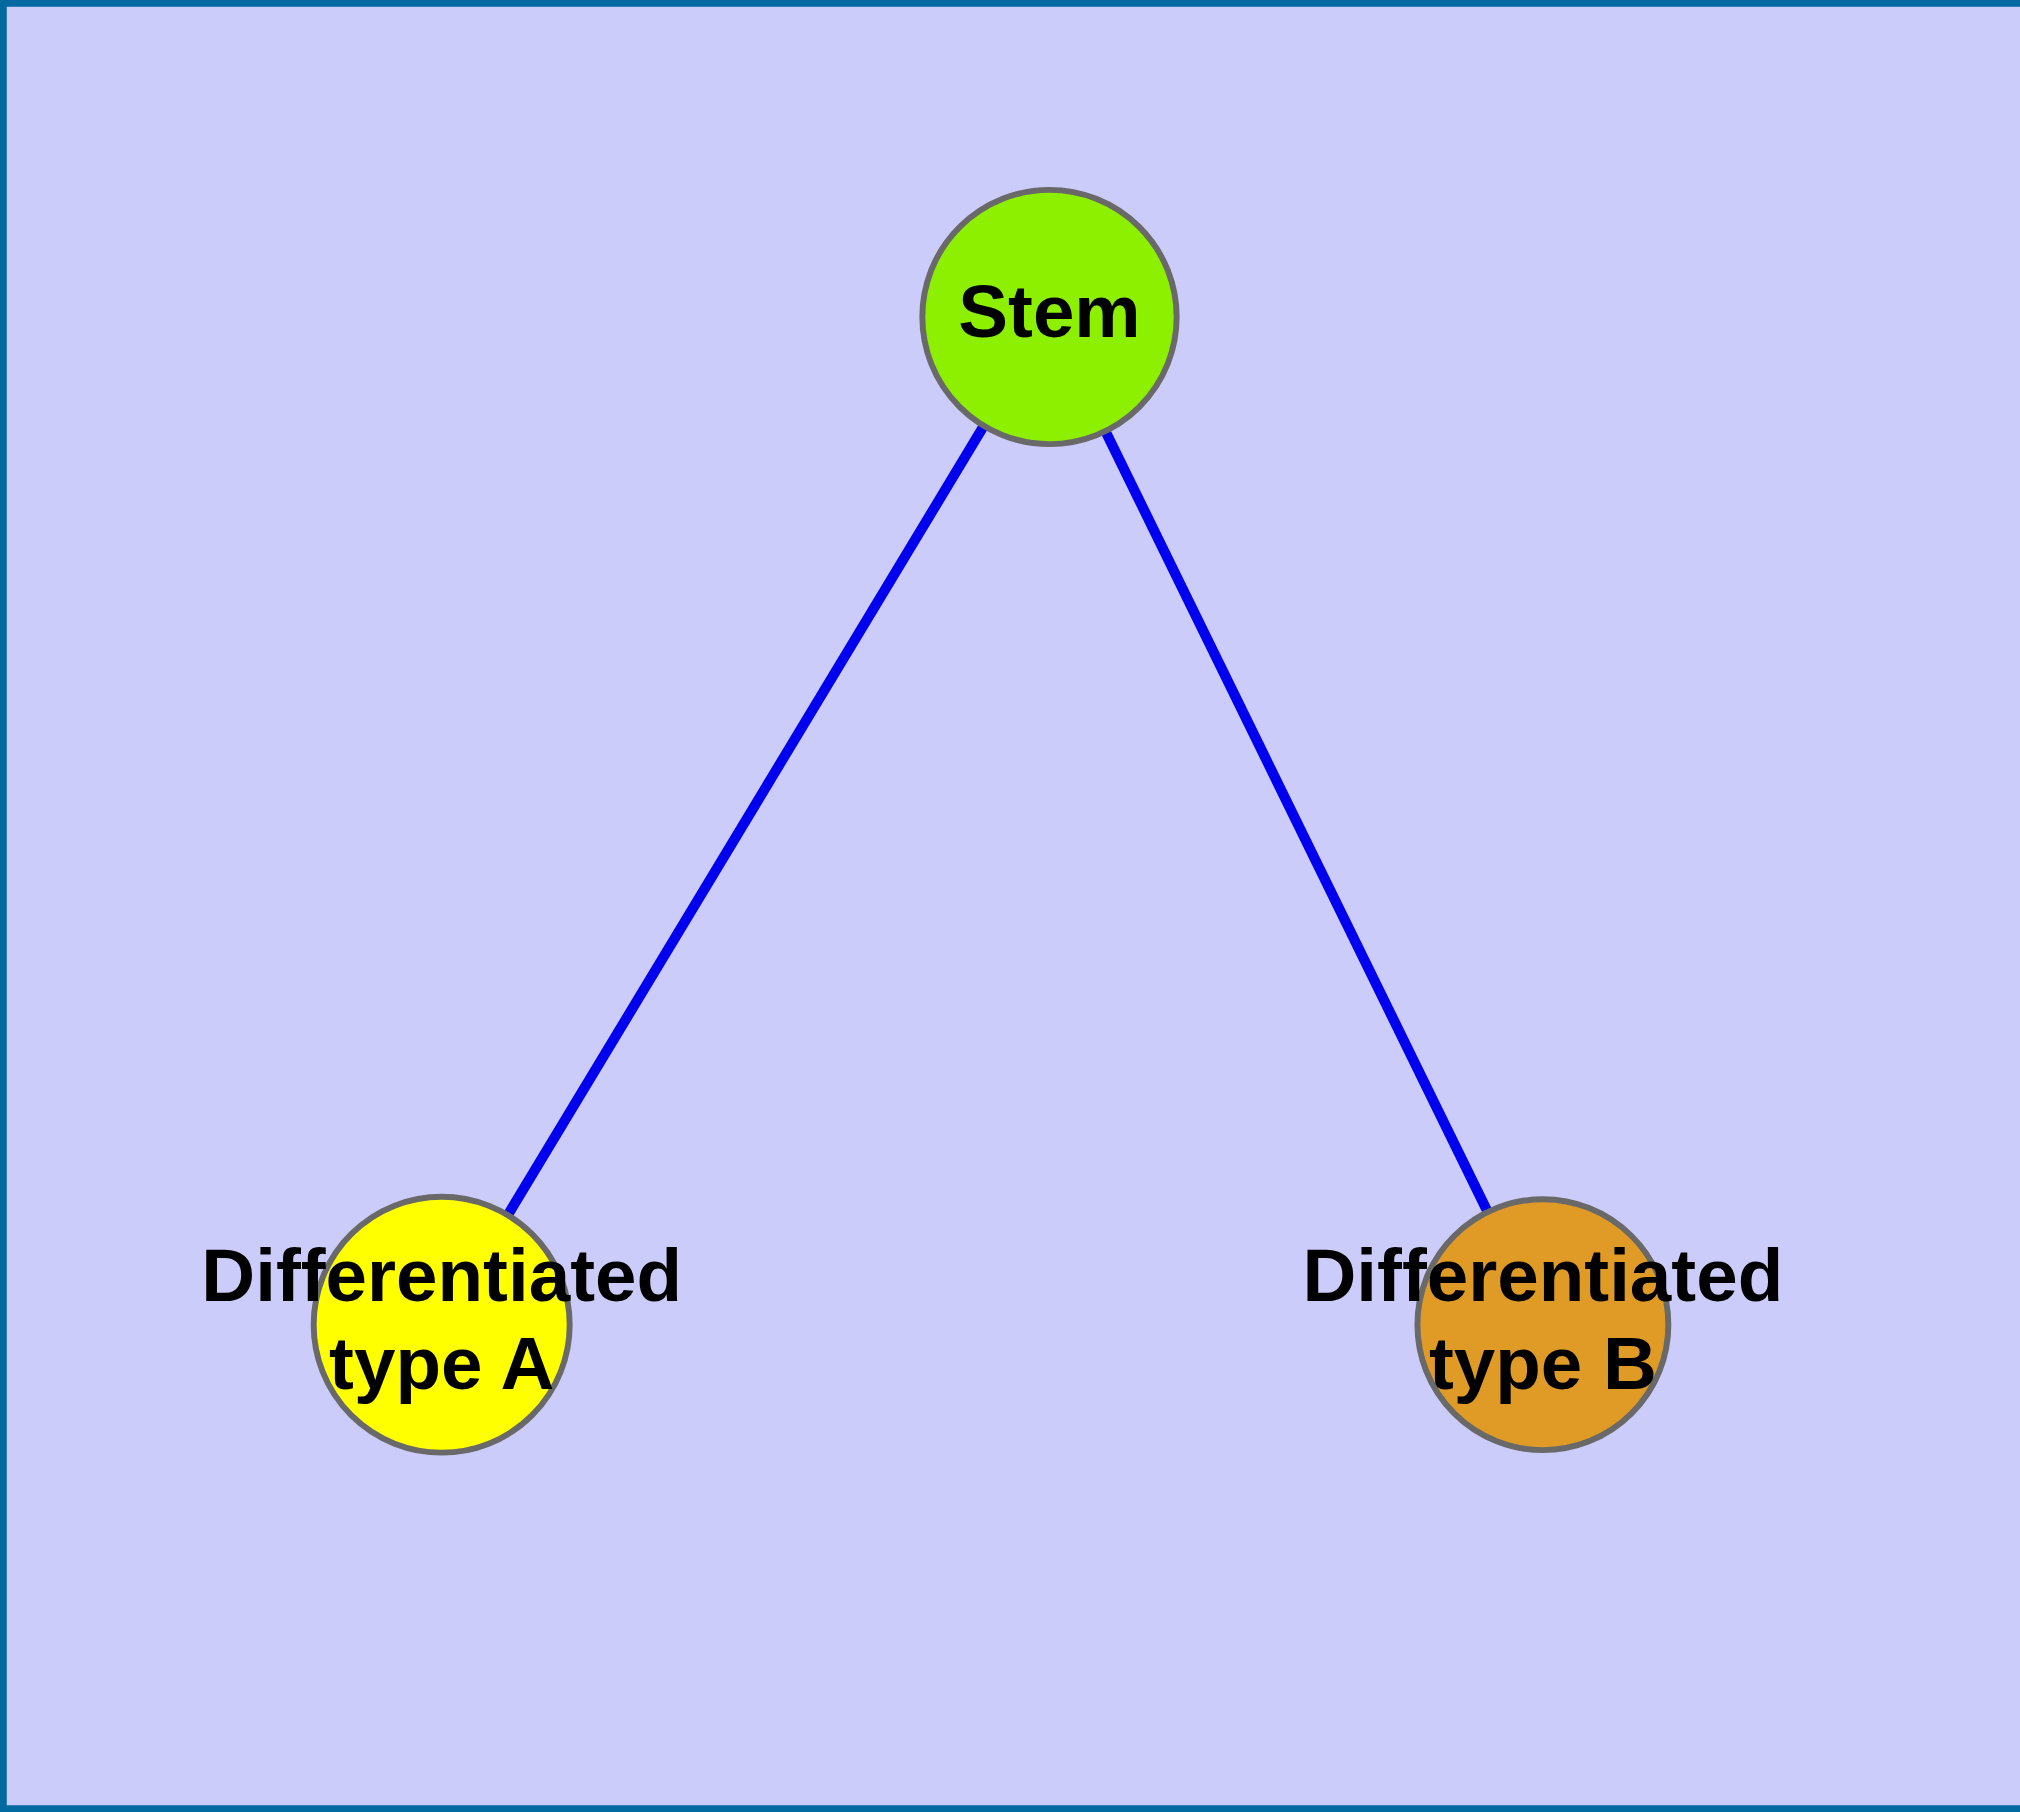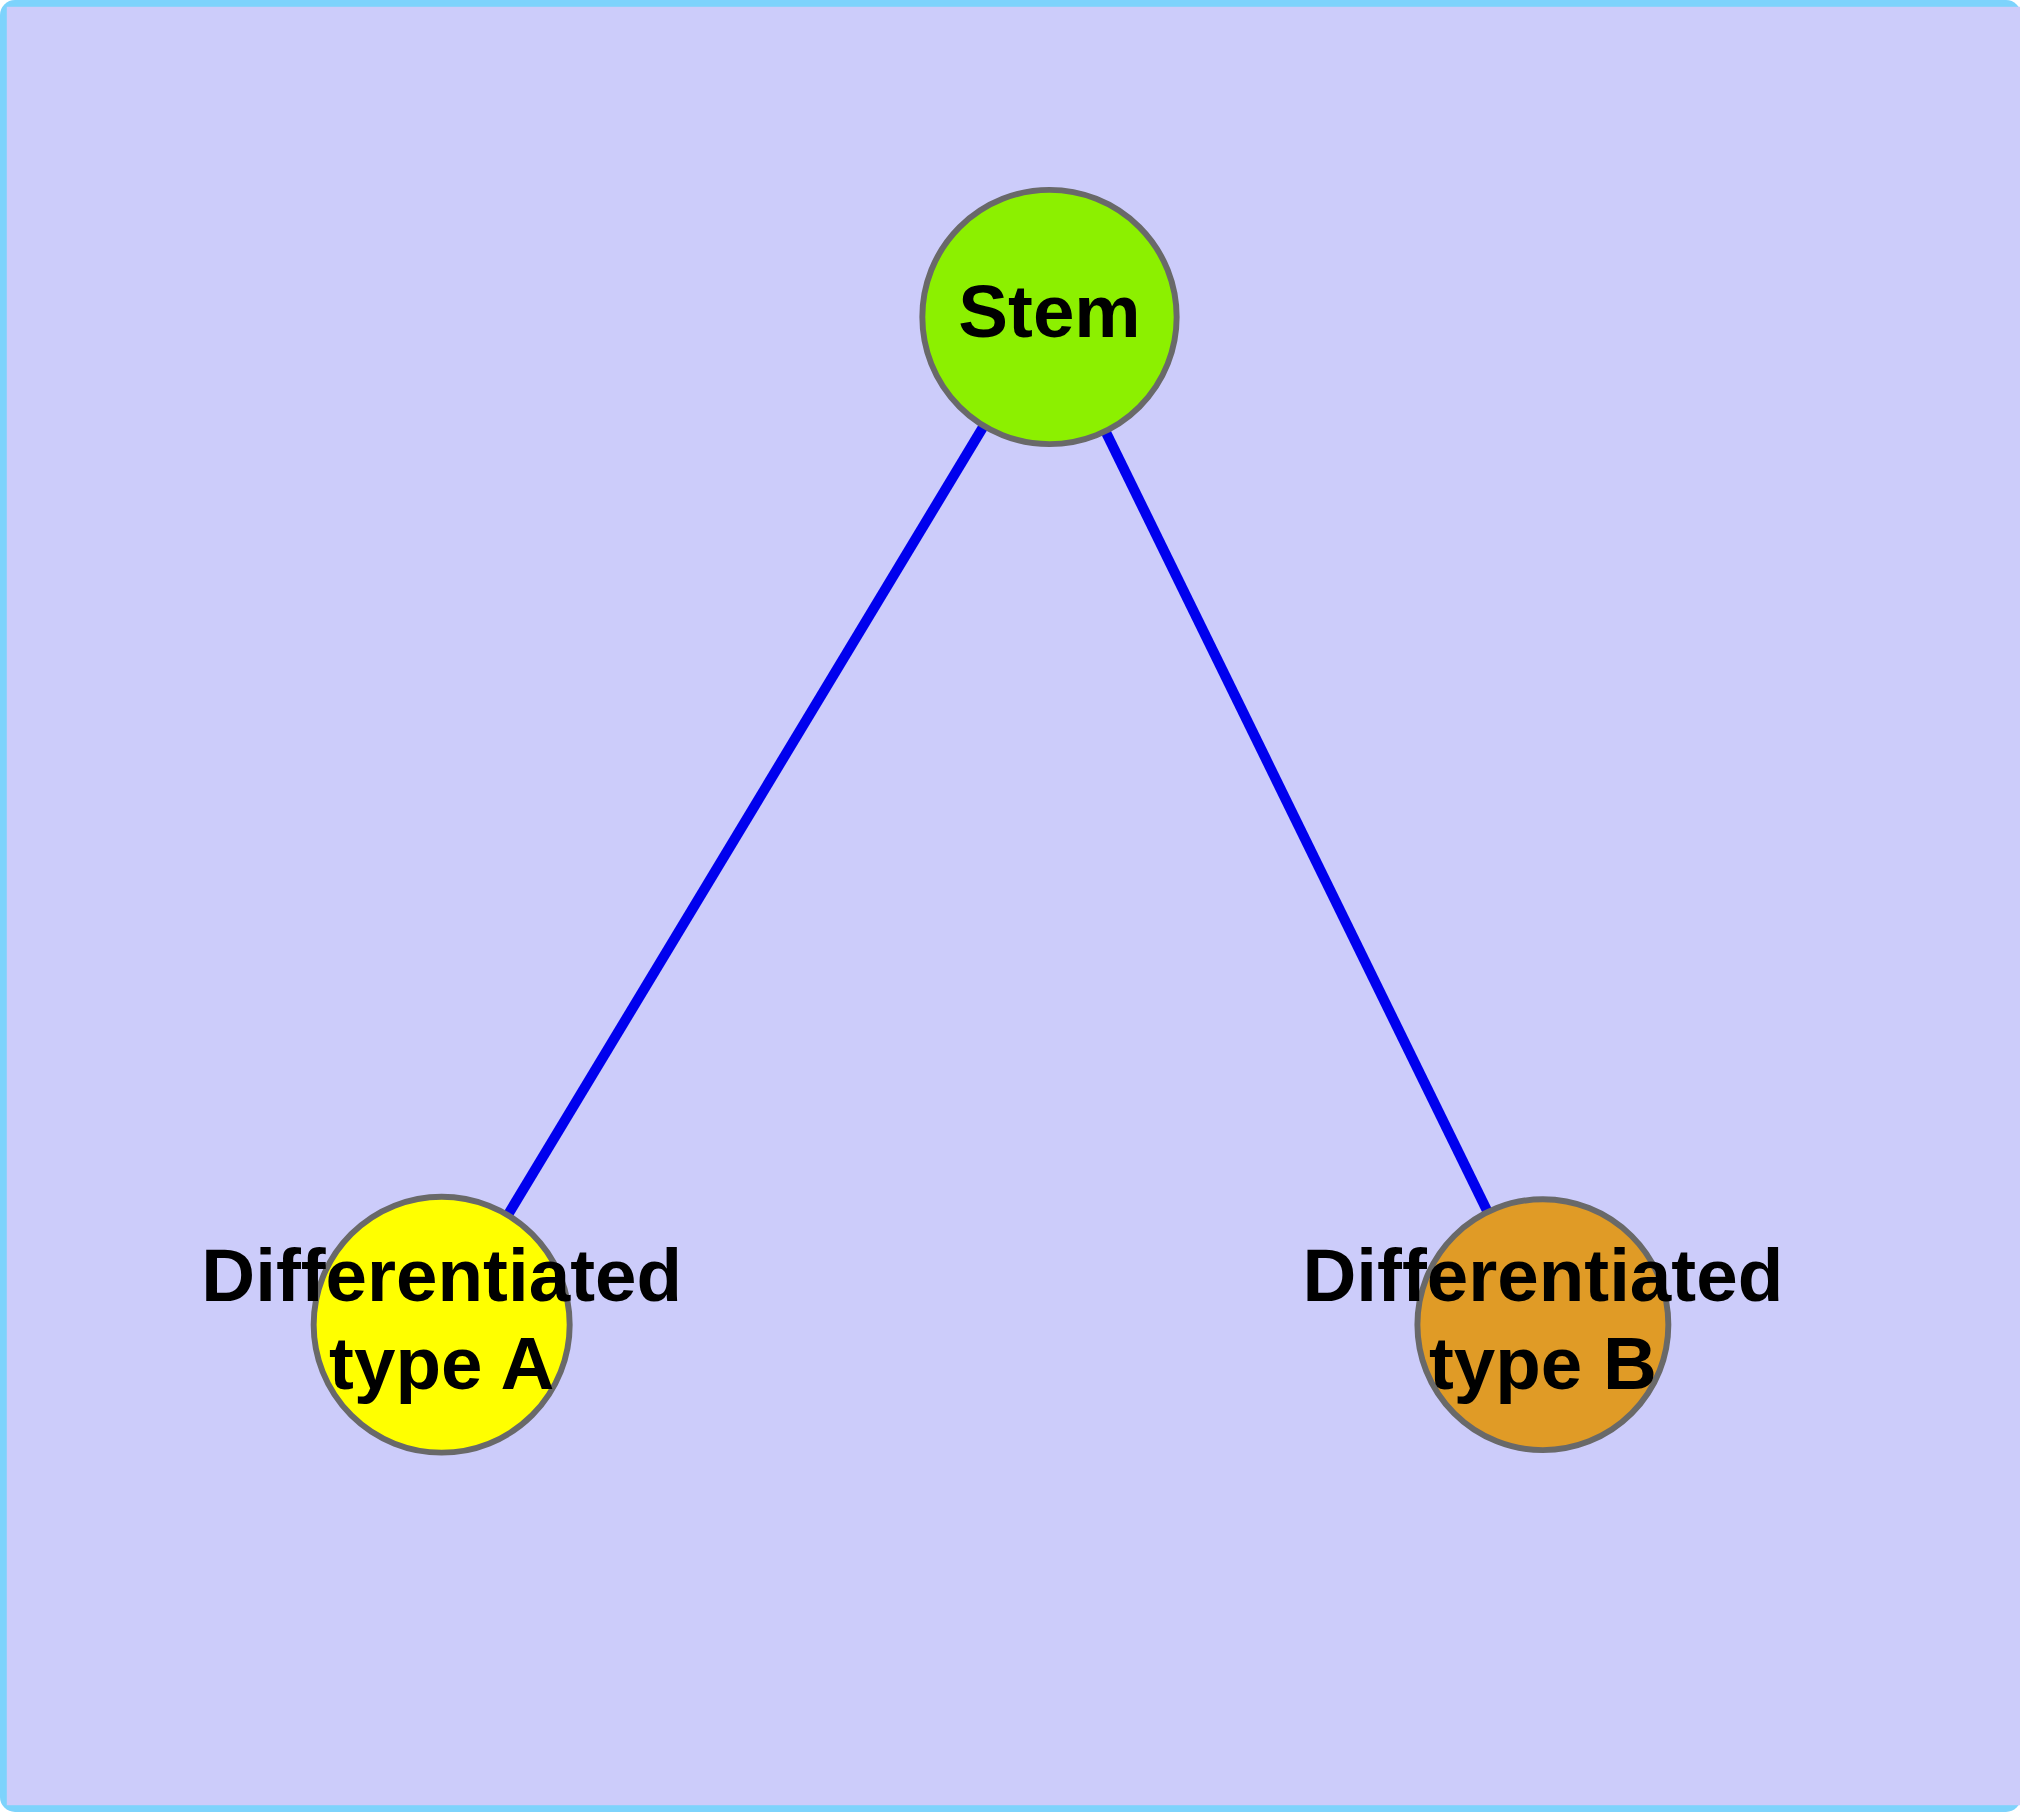--- a/index.html
+++ b/index.html
@@ -33,21 +33,21 @@
     font-weight: bold;
     fill: #000000;
     text-anchor: middle;
     dominant-baseline: middle;
     paint-order: normal;
   }
 </style>
 </head>
 <body>
 
-<div id="graph-canvas" style="background: #7dd3fc; border-radius: 15px;">
+<div id="graph-canvas" style="background: #0369a1;">
   <svg id="graph-svg" viewBox="0 0 2384 2138" preserveAspectRatio="none" xmlns="http://www.w3.org/2000/svg">
     <rect id="plot-background" x="8" y="8" width="2376" height="2122" fill="#ccccfa"></rect>
     <g id="edge-layer">
         <line x1="1238" y1="374" x2="521" y2="1563" stroke="#0000ee" stroke-width="12" stroke-linecap="butt"></line>
         <line x1="1238" y1="374" x2="1820" y2="1563" stroke="#0000ee" stroke-width="12" stroke-linecap="butt"></line>
       </g>
     <g id="node-layer">
         <g>
           <circle cx="1238" cy="374" r="150" fill="#8cf000" stroke="#696969" stroke-width="7"></circle>
           <text class="node-label" x="1238" y="374" font-size="88" fill="#000000"><tspan x="1238" dy="0">Stem</tspan></text>

